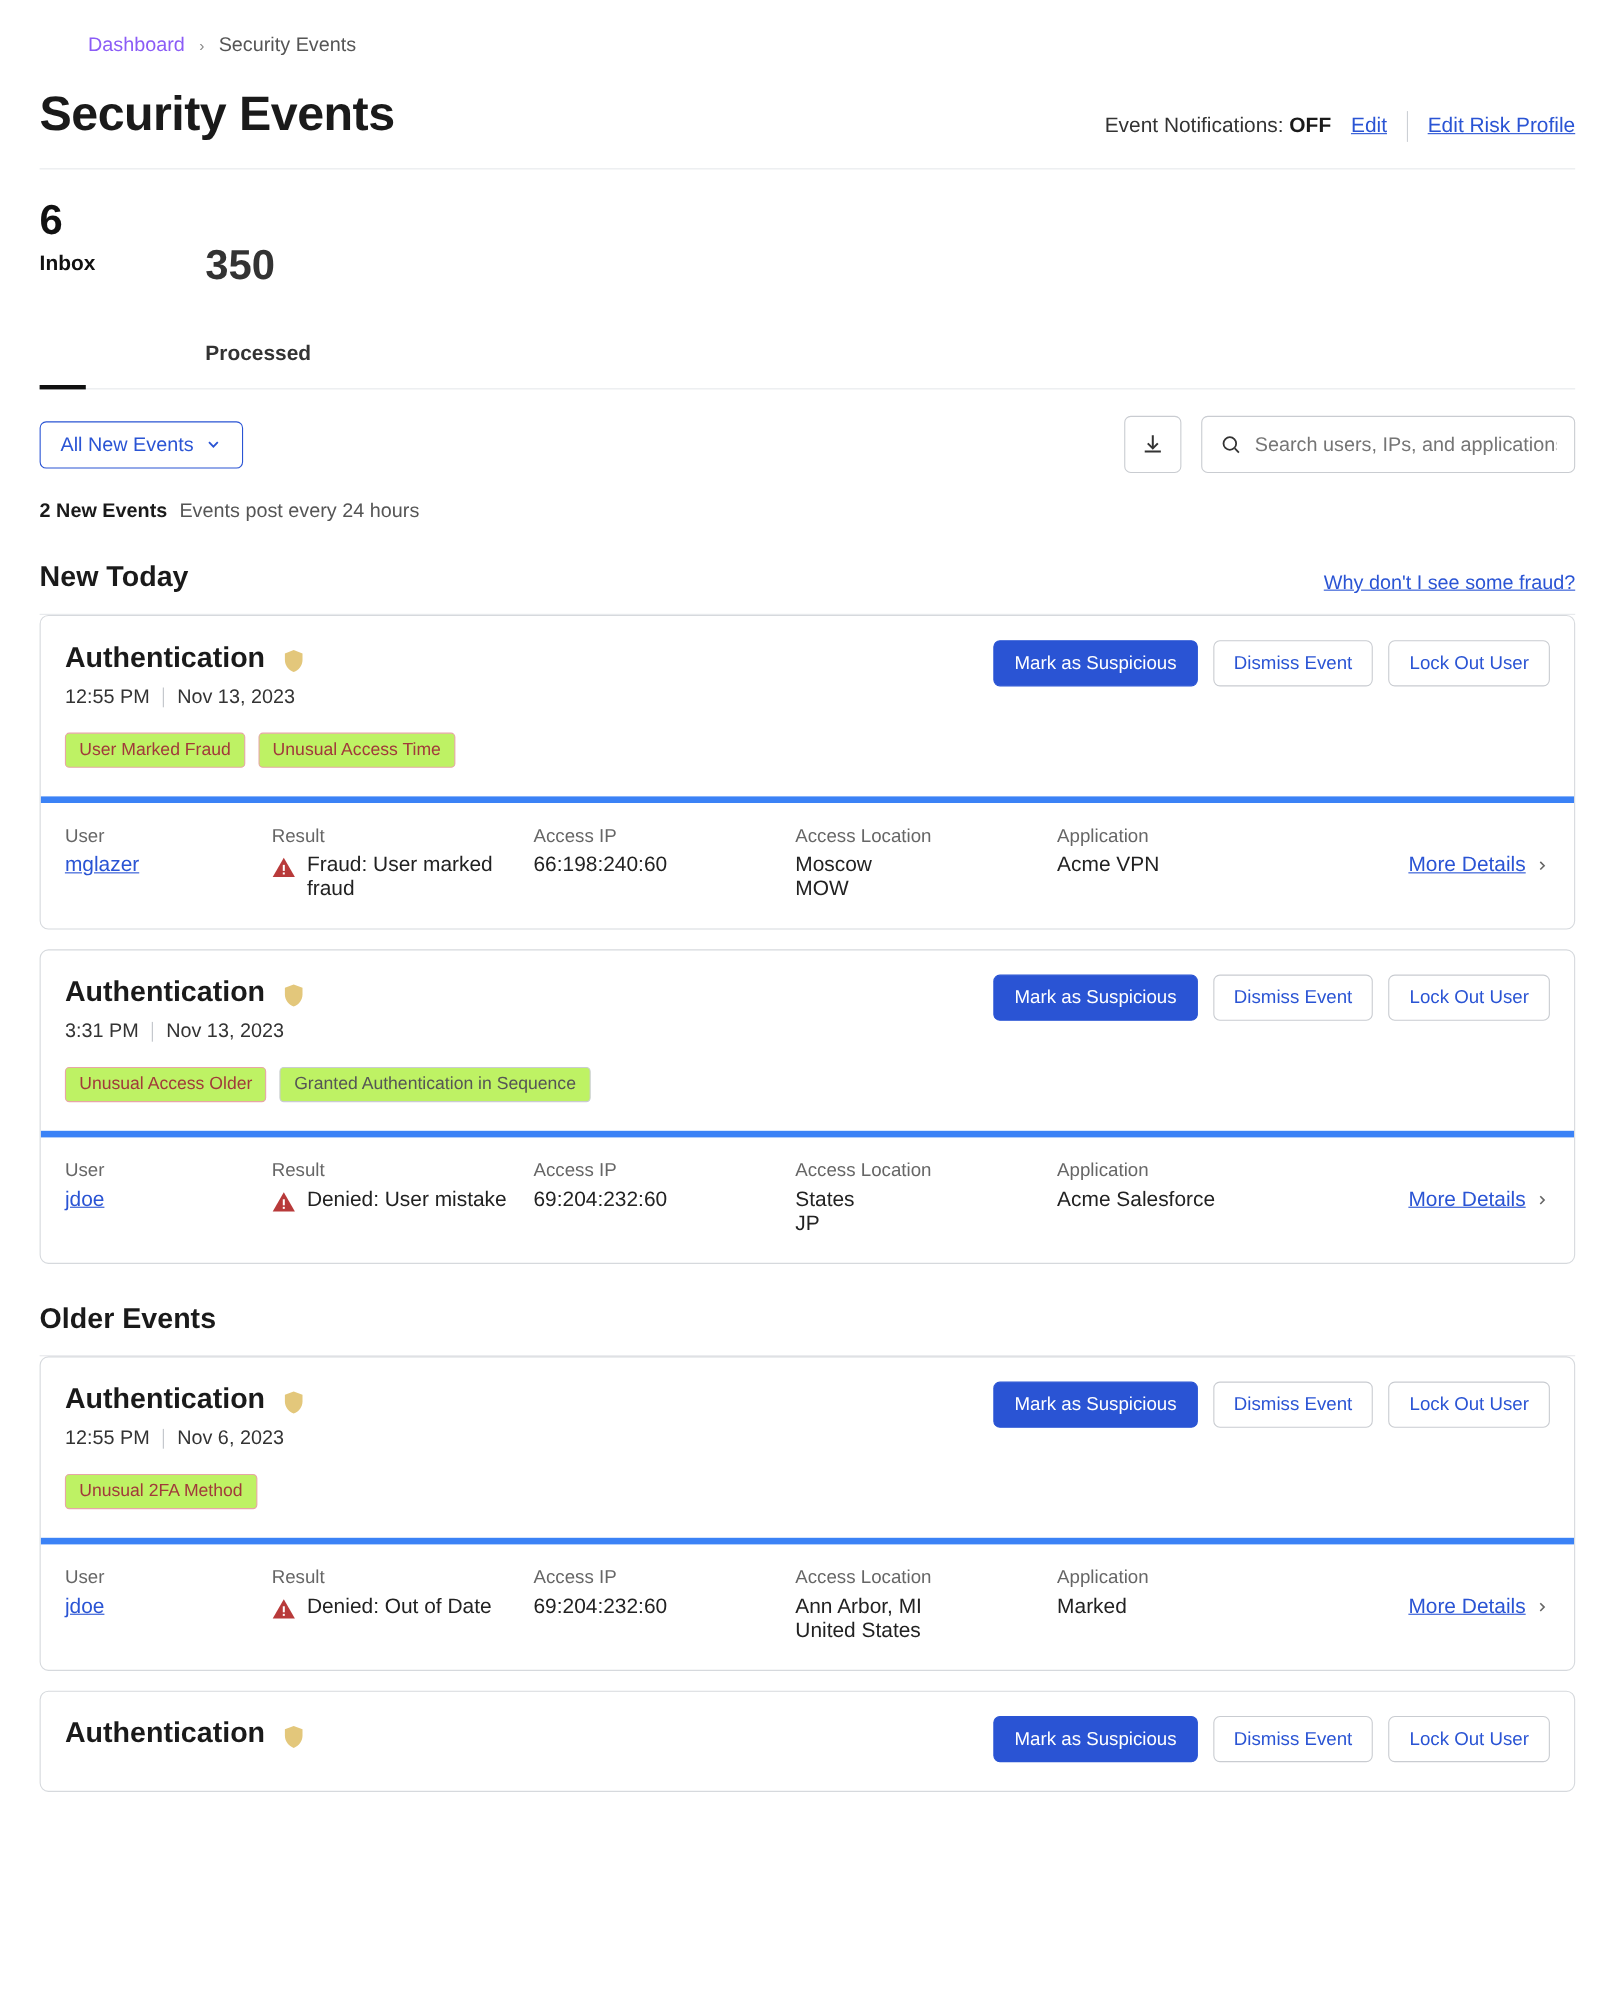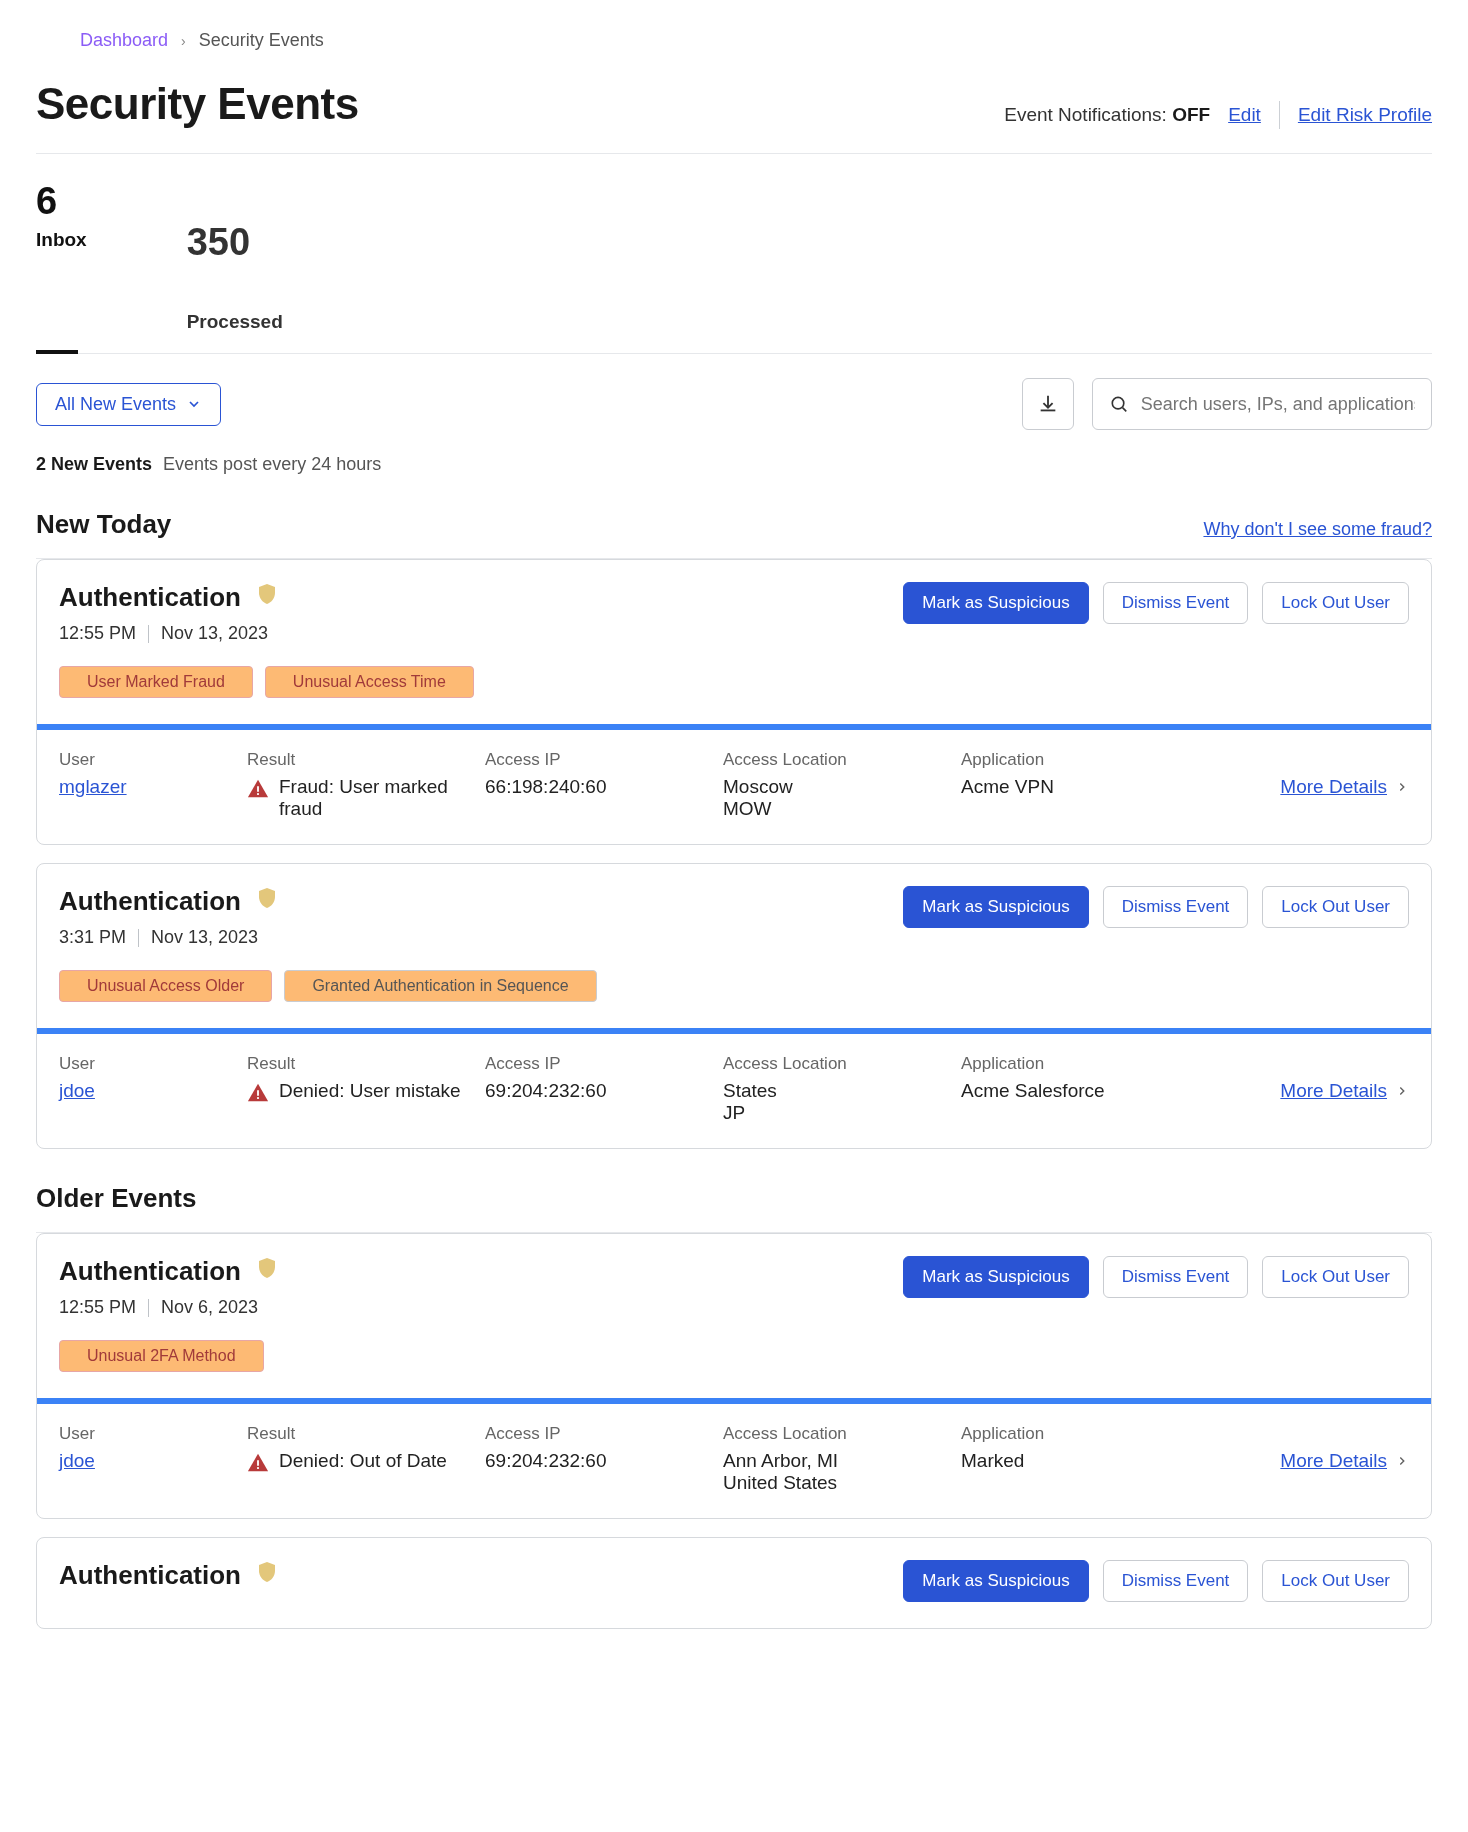--- a/index.html
+++ b/index.html
@@ -41,31 +41,31 @@
   .postline { margin-top:24px; font-size:18px; }
   .postline .strong { font-weight:700; }
   .postline .sub { color:#555; margin-left:6px; }
   .section-head { display:flex; justify-content:space-between; align-items:flex-end; margin-top:34px; margin-bottom:18px; }
   .section-head h2 { font-size:26px; font-weight:700; }
   .section-head a { font-size:18px; }
   
   .card { border:1px solid #d6d9dd; border-radius:8px; margin-bottom:18px; overflow:hidden; }
   .card-top { padding:22px 22px 26px 22px; }
   .card-head { display:flex; justify-content:space-between; align-items:flex-start; }
-  .card-title-row { display:flex; align-items:flex-start; gap:14px; }
+  .card-title-row { display:flex; align-items:flex-end; gap:14px; }
   .card-title-row h3 { font-size:26px; font-weight:700; }
   .shield { width:24px; height:24px; }
   .card-time { margin-top:10px; font-size:18px; color:#333; display:flex; align-items:center; gap:12px; }
   .card-time .tdiv { width:1px; height:18px; background:#bfc3c8; }
   .card-actions { display:flex; gap:14px; }
   .btn { border-radius:6px; font-size:17px; padding:10px 18px; cursor:pointer; white-space:nowrap; }
   .btn-primary { background:#2a54d4; color:#fff; border:1px solid #2a54d4; }
   .btn-outline { background:#fff; color:#2a54d4; border:1px solid #c9ccd1; }
   .tags { display:flex; gap:12px; margin-top:22px; flex-wrap:wrap; }
-  .tag { border:1px solid #e7a6a6; color:#a13a3a; border-radius:4px; padding:6px 27px; font-size:16px; background:#fdba74; }
+  .tag { border:1px solid #e7a6a6; color:#a13a3a; border-radius:4px; padding:6px 12px; font-size:16px; background:#bef264; }
   .tag.neutral { border-color:#c9ccd1; color:#555; }
   .card-body { border-top:6px solid #3b82f6; padding:20px 22px 24px 22px; display:grid; grid-template-columns: 170px 220px 220px 220px 220px 1fr; gap:6px 18px; align-items:start; }
   .col-label { font-size:17px; color:#666; grid-row:1; }
   .col-val { font-size:19px; color:#222; grid-row:2; }
   .col-val.link a { font-size:19px; }
   .result-wrap { display:flex; align-items:flex-start; gap:10px; }
   .warn-tri { width:22px; height:22px; flex:none; margin-top:2px; }
   .more-wrap { grid-column:6; grid-row:2; justify-self:end; display:flex; align-items:center; gap:8px; }
   .more-wrap a { font-size:19px; }
   .more-wrap svg { width:14px; height:14px; stroke:#666; }

